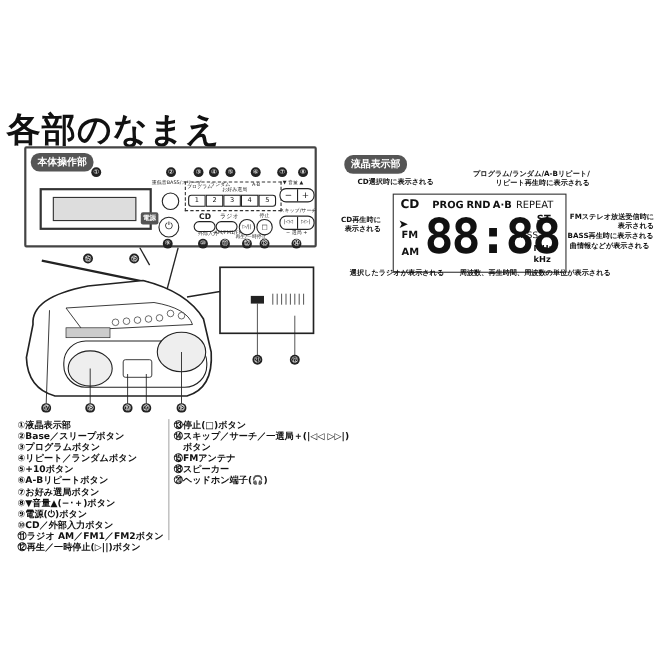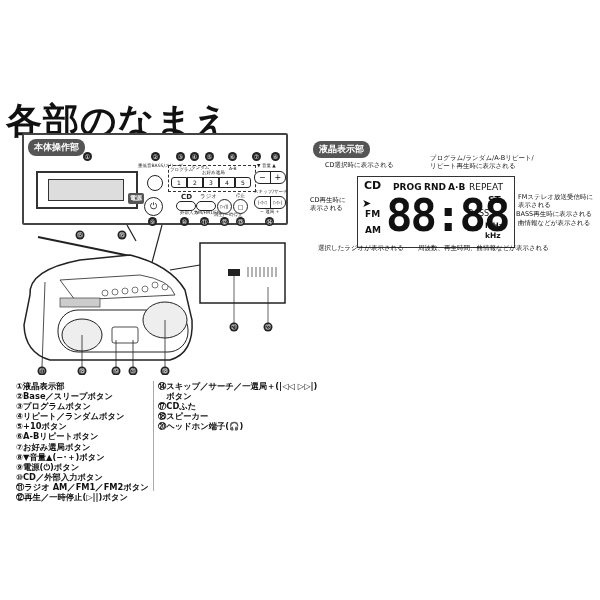--- a/index.html
+++ b/index.html
@@ -1,27 +1,27 @@
 <!DOCTYPE html>
 <html><head>
 <meta charset="utf-8">
 <style>
   html,body{margin:0;padding:0;background:#fff;}
   body{width:600px;height:600px;position:relative;overflow:hidden;font-family:"DejaVu Sans",sans-serif;color:#111;}
   .abs{position:absolute;}
-  .title{left:6px;top:97px;font-size:36px;font-weight:bold;letter-spacing:1px;}
+  .title{left:6px;top:97px;font-size:31px;font-weight:bold;letter-spacing:1px;}
   .panel{left:22px;top:133px;width:262px;height:88px;border:2px solid #444;border-radius:2px;background:#fff;}
   .pill{background:#555;color:#fff;font-weight:bold;font-size:9px;border-radius:8px;padding:2px 6px;}
   .num{font-size:6px;width:9px;height:9px;border-radius:50%;background:#222;color:#fff;text-align:center;line-height:9px;}
   .btn{border:1.5px solid #222;border-radius:6px;background:#fff;font-size:6px;text-align:center;}
   .tiny{font-size:4.5px;color:#222;white-space:nowrap;}
   .lcdbox{border:2px solid #333;}
   .lcdscreen{background:#ddd;border:1px solid #333;}
   .list{font-size:8.3px;font-weight:bold;line-height:10.1px;white-space:nowrap;}
-  .lcdlbl{font-size:6.5px;font-weight:normal;white-space:nowrap;}
+  .lcdlbl{font-size:6.5px;font-weight:bold;white-space:nowrap;text-align:right;}
   .seg{font-family:"DejaVu Sans Mono",monospace;font-weight:bold;}
 </style>
 </head>
 <body>
 
 <div class="abs title">各部のなまえ</div>
 
 <div class="abs panel">
   <div class="abs pill" style="left:4px;top:4px;">本体操作部</div>
 
@@ -181,36 +181,37 @@
   <div class="abs" style="left:127px;top:44px;font-size:7.5px;font-weight:bold;">MHz</div>
   <div class="abs" style="left:127px;top:54px;font-size:7.5px;font-weight:bold;">kHz</div>
 </div>
 <div class="abs lcdlbl" style="left:310px;top:196px;white-space:pre;line-height:8px;">CD再生時に
 表示される</div>
 <div class="abs lcdlbl" style="left:518px;top:193px;white-space:pre;line-height:8px;">FMステレオ放送受信時に
 表示される</div>
 <div class="abs lcdlbl" style="left:516px;top:210px;">BASS再生時に表示される</div>
 <div class="abs lcdlbl" style="left:518px;top:219px;">曲情報などが表示される</div>
 <div class="abs lcdlbl" style="left:318px;top:244px;">選択したラジオが表示される</div>
-<div class="abs lcdlbl" style="left:418px;top:244px;">周波数、再生時間、曲情報などが表示される</div>
+<div class="abs lcdlbl" style="left:418px;top:244px;">周波数、再生時間、周波数の単位が表示される</div>
 
 <div class="abs list" style="left:16px;top:381px;">
   <div>①液晶表示部</div>
   <div>②Base／スリープボタン</div>
   <div>③プログラムボタン</div>
   <div>④リピート／ランダムボタン</div>
   <div>⑤+10ボタン</div>
   <div>⑥A-Bリピートボタン</div>
   <div>⑦お好み選局ボタン</div>
   <div>⑧▼音量▲(−･＋)ボタン</div>
   <div>⑨電源(⏻)ボタン</div>
   <div>⑩CD／外部入力ボタン</div>
   <div>⑪ラジオ AM／FM1／FM2ボタン</div>
   <div>⑫再生／一時停止(▷||)ボタン</div>
 </div>
 <div class="abs" style="left:153px;top:381px;width:1px;height:110px;background:#aaa;"></div>
 <div class="abs list" style="left:158px;top:381px;">
+  <div>⑬停止(□)ボタン</div>
   <div>⑭スキップ／サーチ／一選局＋(|◁◁ ▷▷|)</div>
   <div>　ボタン</div>
-  <div>⑰CDふた</div>
+  <div>⑮FMアンテナ</div>
   <div>⑱スピーカー</div>
   <div>⑳ヘッドホン端子(🎧)</div>
 </div>
 
 </body></html>

